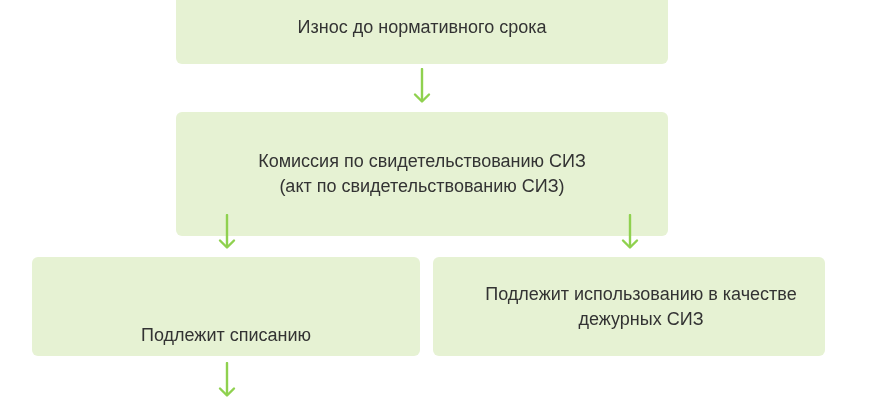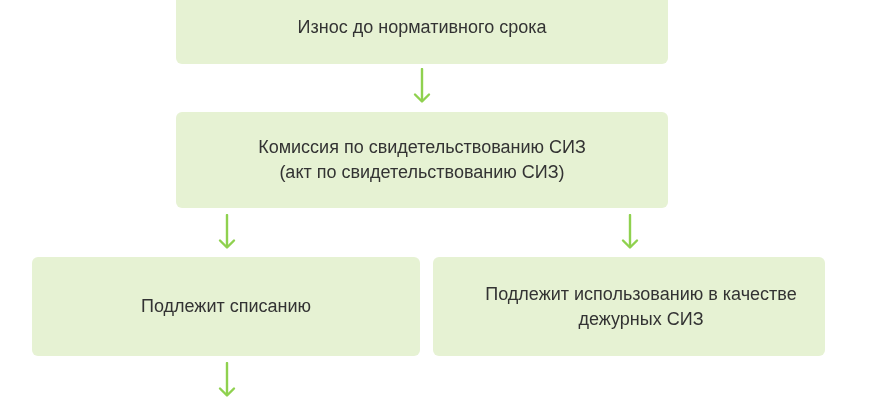--- a/index.html
+++ b/index.html
@@ -28,22 +28,22 @@
     align-items: center;
     justify-content: center;
     text-align: center;
     color: var(--text);
     font-size: 18px;
     line-height: 1.38;
     white-space: pre-line;
     padding: 8px 20px;
   }
   .node-top          { left: 176px; top: -10px; width: 492px; height: 74px; }
-  .node-commission   { left: 176px; top: 112px; width: 492px; height: 96px; }
-  .node-write-off    { left: 32px;  top: 257px; width: 388px; height: 99px; }
+  .node-commission   { left: 176px; top: 112px; width: 492px; height: 124px; }
+  .node-write-off    { left: 32px;  top: 257px; width: 388px; height: 99px; align-items: flex-end; }
   .node-duty-use     { left: 433px; top: 257px; width: 392px; height: 99px; padding-left: 44px; }
   .arrow {
     position: absolute;
     width: 22px;
     height: 36px;
     color: var(--arrow);
   }
   .arrow-1 { left: 411px; top: 68px;  }
   .arrow-2 { left: 216px; top: 214px; }
   .arrow-3 { left: 619px; top: 214px; }

